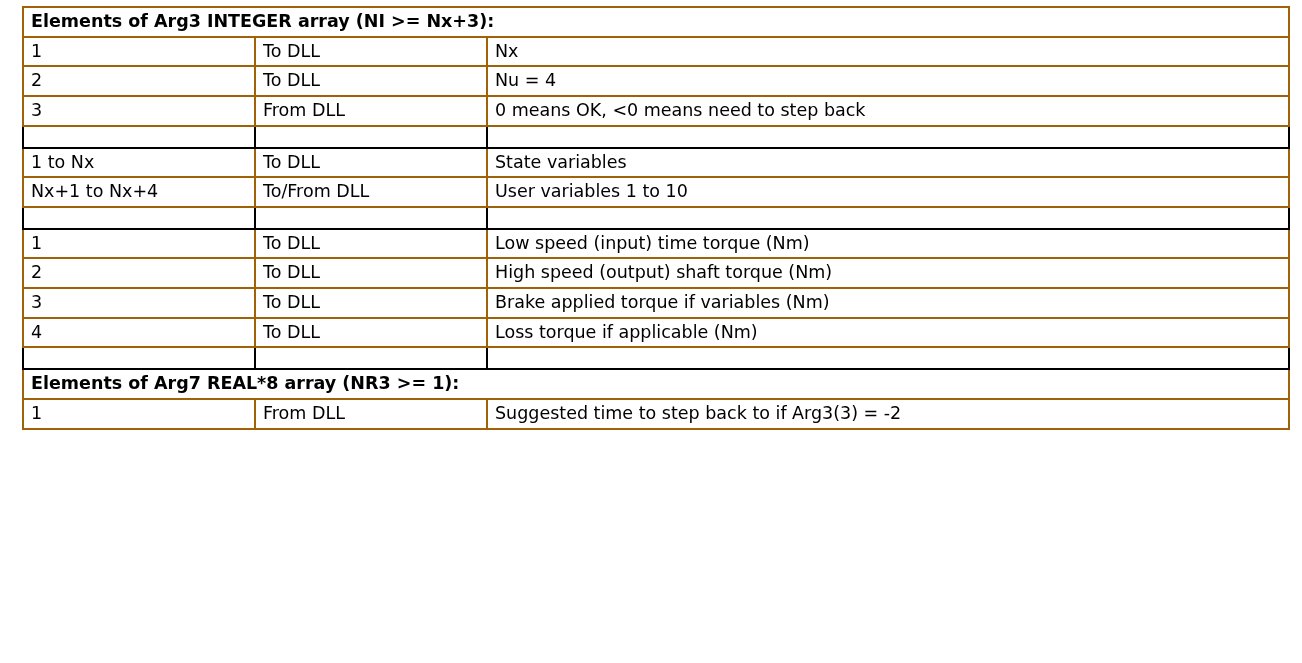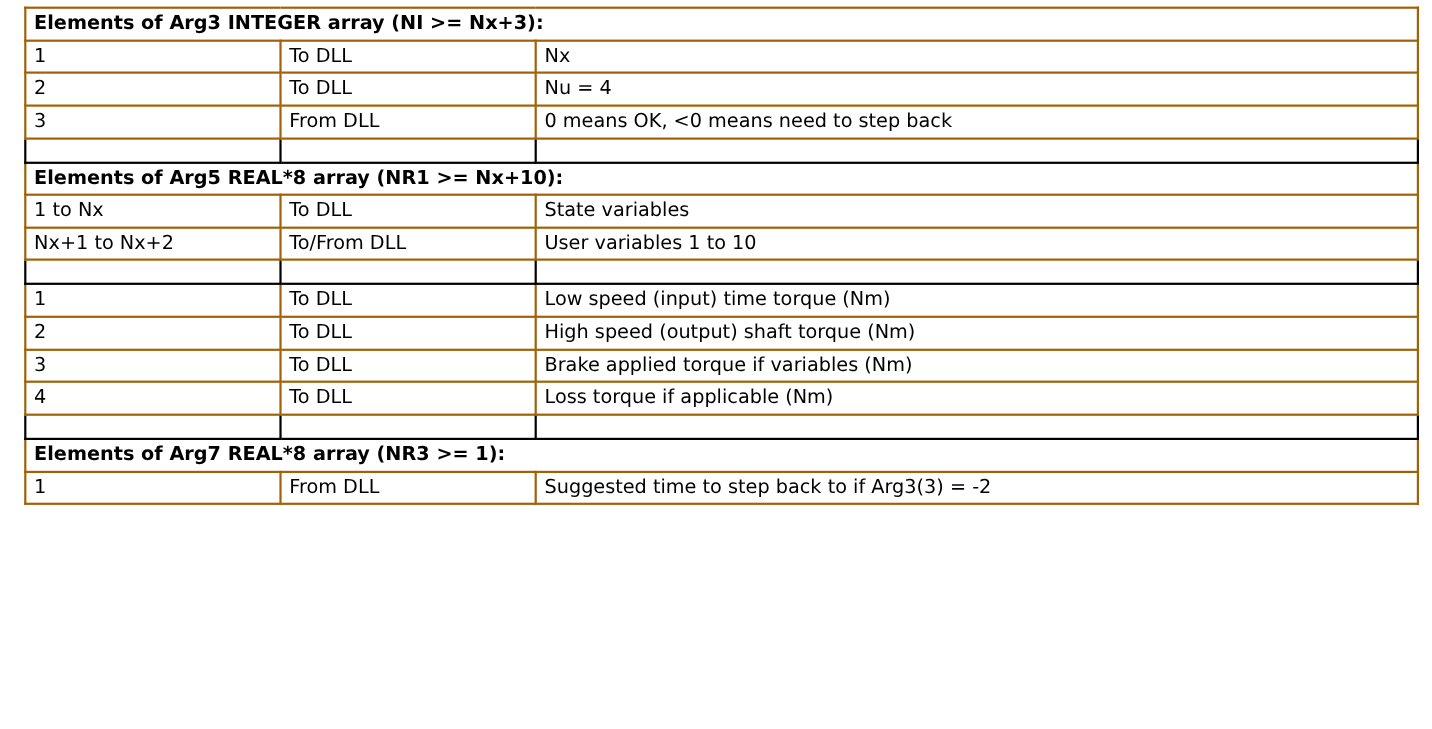--- a/index.html
+++ b/index.html
@@ -79,30 +79,27 @@
         <td>3</td>
         <td>From DLL</td>
         <td>0 means OK, &lt;0 means need to step back</td>
       </tr>
       <tr class="spacer">
         <td class="nob"></td>
         <td class="nob"></td>
         <td class="nob"></td>
       </tr>
 
-      <tr class="section">
-        <td colspan="3">Elements of Arg5 REAL*8 array (NR1 &gt;= Nx+10):</td>
-      </tr>
       <tr>
         <td>1 to Nx</td>
         <td>To DLL</td>
         <td>State variables</td>
       </tr>
       <tr>
-        <td>Nx+1 to Nx+2</td>
+        <td>Nx+1 to Nx+4</td>
         <td>To/From DLL</td>
         <td>User variables 1 to 10</td>
       </tr>
       <tr class="spacer">
         <td class="nob"></td>
         <td class="nob"></td>
         <td class="nob"></td>
       </tr>
 
       <tr>

